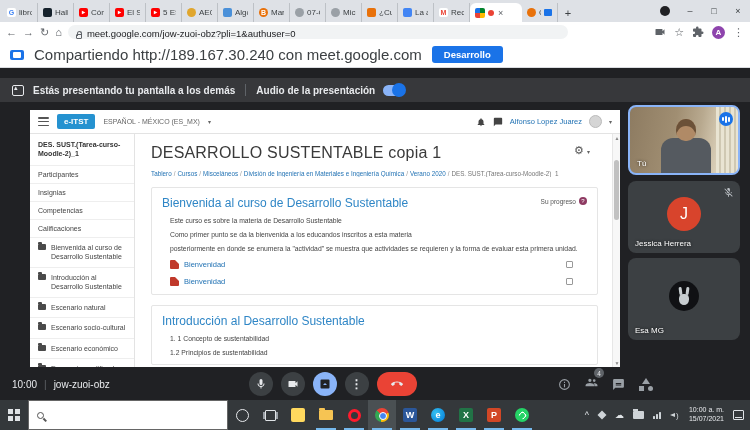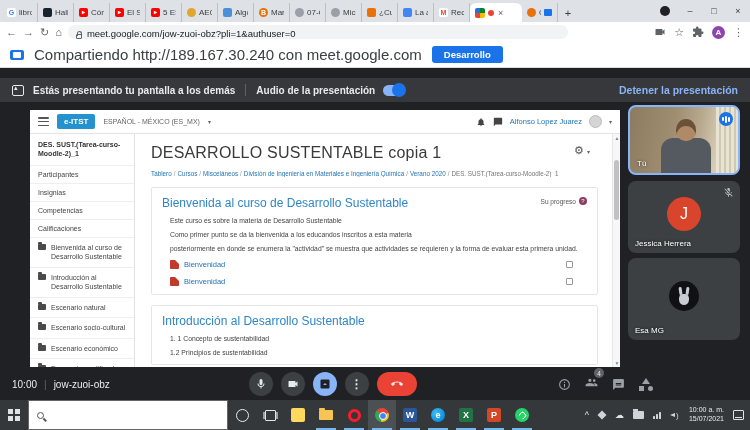--- a/index.html
+++ b/index.html
@@ -313,21 +313,20 @@
     <span id="sharemsg">Compartiendo http://189.167.30.240 con meet.google.com</span>
     <button class="btn-blue">Desarrollo</button>
   </div>
 
   <div id="presentbar">
     <span class="presic"></span>
     <span class="pbtext">Estás presentando tu pantalla a los demás</span>
     <span class="pbdiv"></span>
     <span class="pbtext">Audio de la presentación</span>
     <span class="toggle"></span>
-    <span id="stoppres">Detener la presentación</span>
   </div>
 
   <div id="moodle">
     <div id="mheader">
       <span class="burger">
           <b></b>
           <b></b>
           <b></b>
         </span>
       <span id="mlogo">e-ITST</span>

